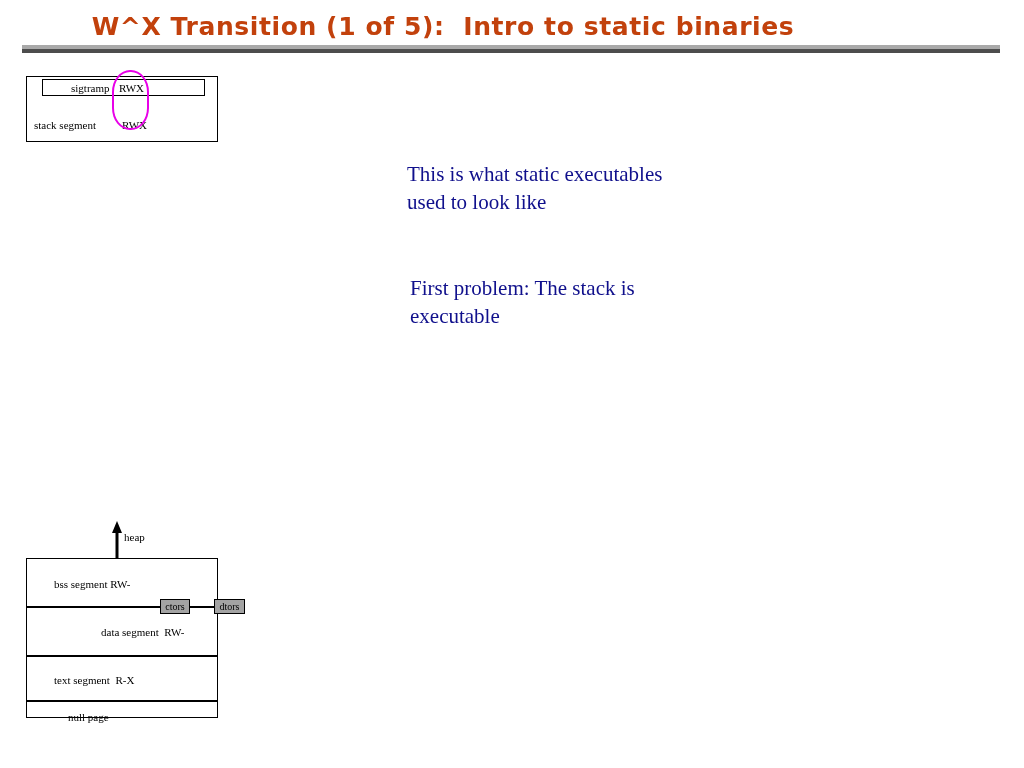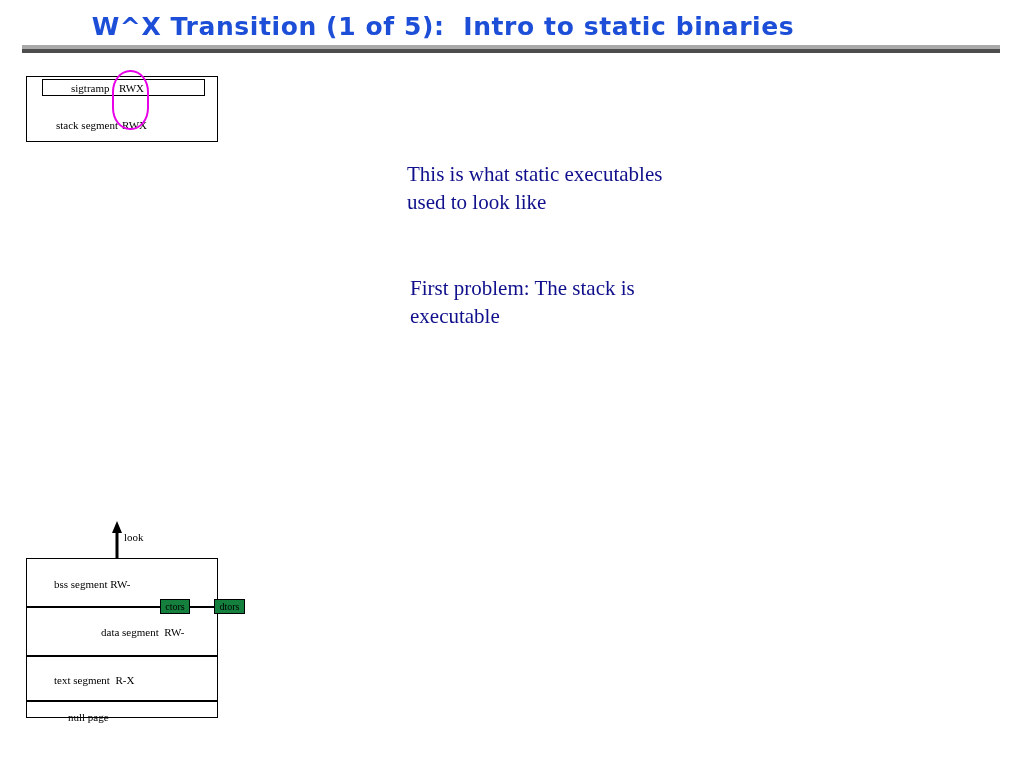--- a/index.html
+++ b/index.html
@@ -19,21 +19,21 @@
   #slide-title {
     position: absolute;
     left: 0;
     top: 12px;
     width: 886px;
     text-align: center;
     font-family: "DejaVu Sans", "Liberation Sans", sans-serif;
     font-weight: bold;
     font-size: 25px;
     letter-spacing: 0.6px;
-    color: #1d4ed8;
+    color: #c2410c;
     white-space: pre;
   }
   #title-rule {
     position: absolute;
     left: 22px;
     top: 45px;
     width: 978px;
     height: 8px;
   }
   #title-rule .rule-light {
@@ -82,21 +82,21 @@
   #stack-outer-box {
     left: 0; top: 0;
     width: 192px; height: 66px;
   }
   #sigtramp-box {
     left: 16px; top: 3px;
     width: 163px; height: 17px;
   }
   #sigtramp-label   { left: 45px;  top: 6px; text-align: right; }
   #sigtramp-perm    { left: 93px;  top: 6px; }
-  #stack-seg-label  { left: 8px;   top: 43px; margin-left: 22px; }
+  #stack-seg-label  { left: 8px;   top: 43px; }
   #stack-seg-perm   { left: 96px;  top: 43px; }
 
   #stack-highlight-oval {
     position: absolute;
     left: 86px;
     top: -6px;
     width: 37px;
     height: 60px;
     border: 2.4px solid #e800e8;
     border-radius: 18px / 22px;
@@ -122,21 +122,21 @@
 
   #bss-label   { left: 28px; top: 20px; }
   #data-label  { left: 28px; top: 68px; margin-left: 47px; }
   #text-label  { left: 28px; top: 116px; }
   #null-label  { left: 42px; top: 145px; margin-top: 8px; }
 
   .small-box {
     position: absolute;
     box-sizing: border-box;
     border: 1.4px solid #000000;
-    background: #15803d;
+    background: #a3a3a3;
     font-family: "Liberation Serif", "DejaVu Serif", serif;
     font-size: 10px;
     line-height: 14px;
     text-align: center;
     color: #000000;
   }
   #ctors-box { left: 134px; top: 41px; width: 30px; height: 15px; }
   #dtors-box { left: 164px; top: 41px; width: 31px; height: 15px; margin-left: 24px; }
 
   
@@ -199,21 +199,21 @@
 used to look like</div>
 
 <div class="annotation" id="note-problem">First problem:  The stack is
 executable</div>
 
 <div id="heap-arrow">
   <svg width="70" height="40" viewBox="0 0 70 40">
     <line x1="31" y1="39" x2="31" y2="8" stroke="#000000" stroke-width="3"></line>
     <polygon points="31,1 26,13 36,13" fill="#000000"></polygon>
   </svg>
-  <div id="heap-label">look</div>
+  <div id="heap-label">heap</div>
 </div>
 
 <div id="binary-diagram">
 
   <div class="mem-box" id="binary-outer-box"></div>
 
   <div class="hline" id="div-bss-data"></div>
   <div class="hline" id="div-data-text"></div>
   <div class="hline" id="div-text-null"></div>
 

